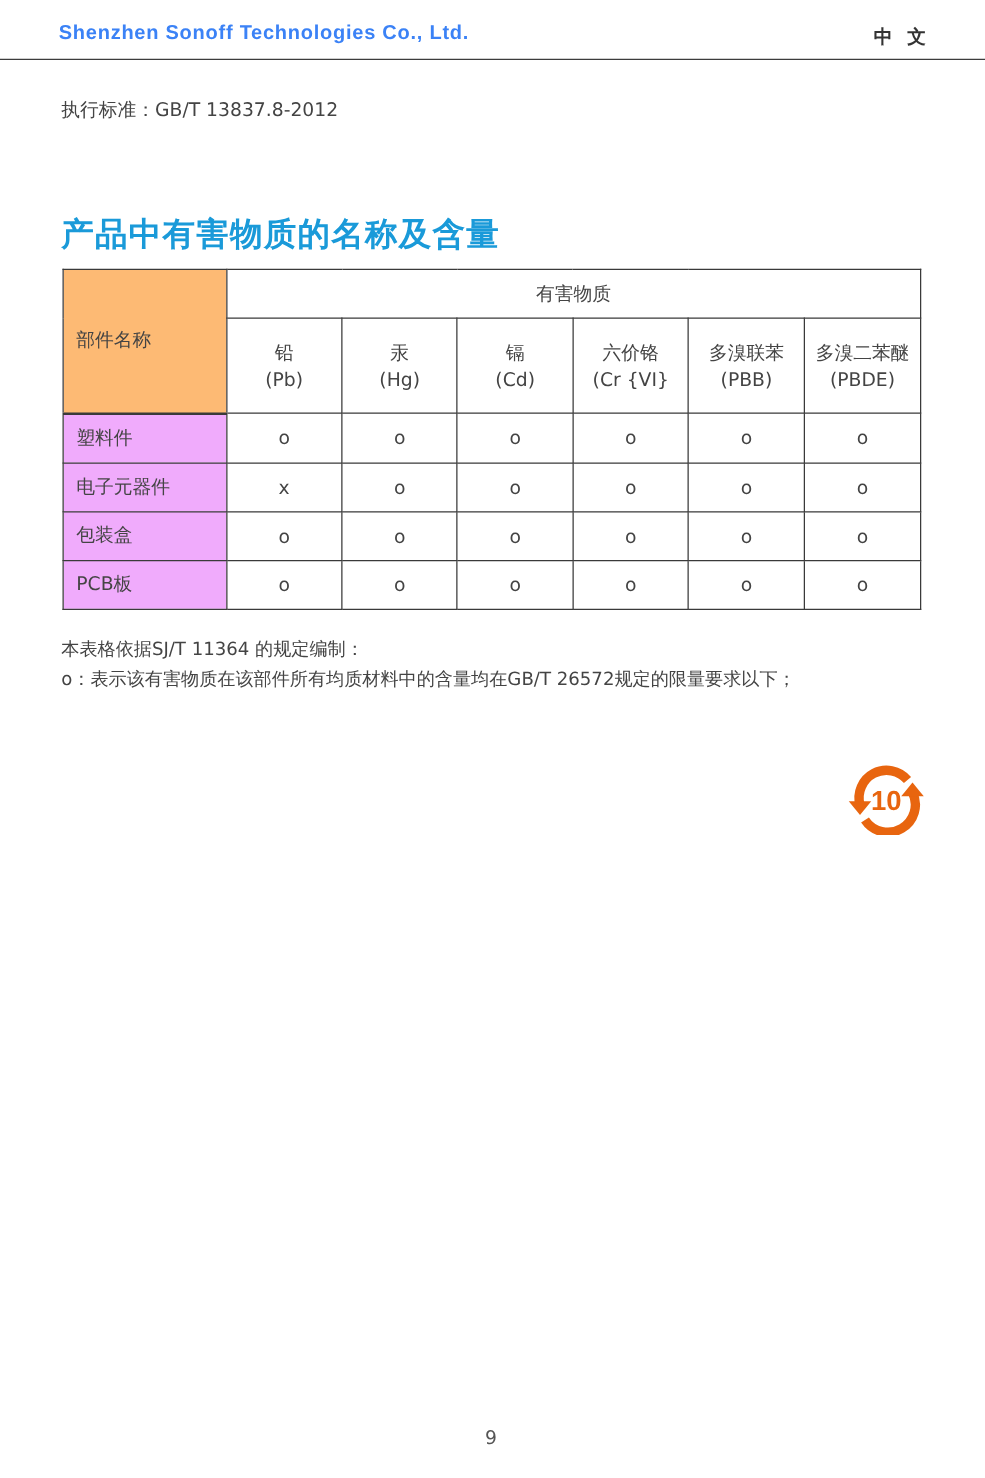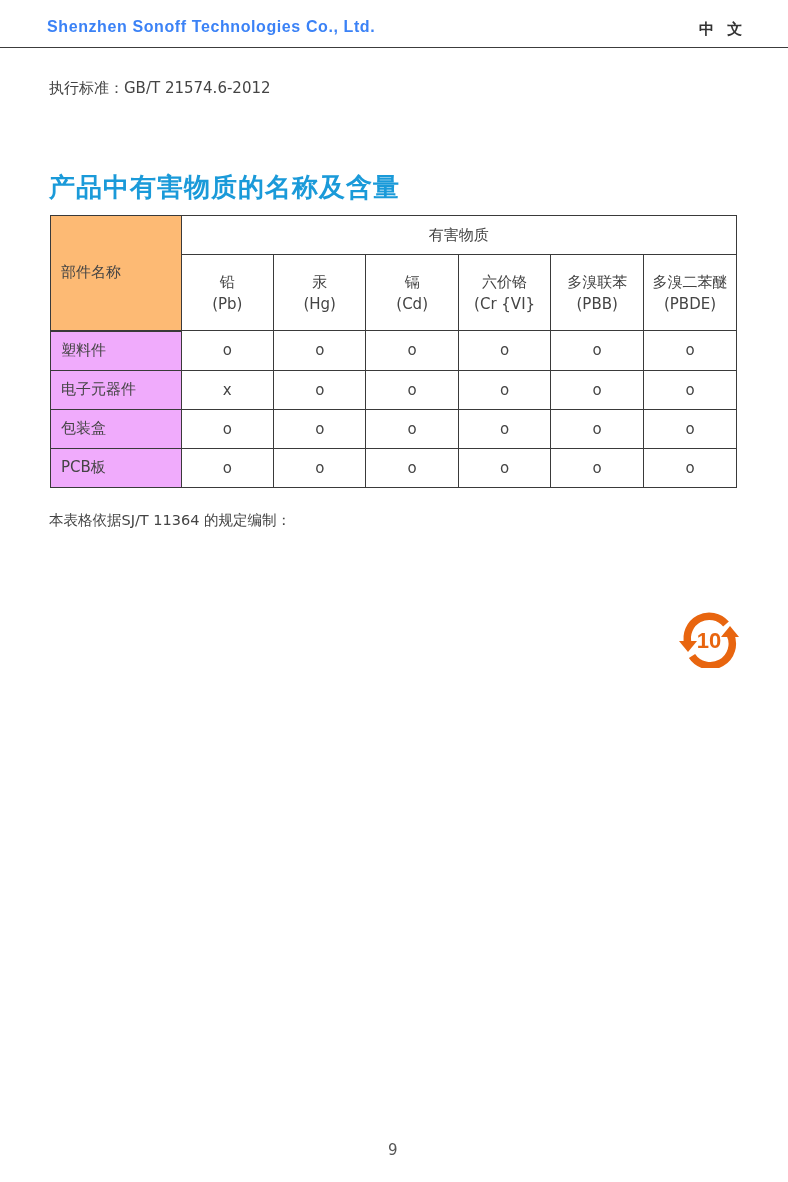--- a/index.html
+++ b/index.html
@@ -34,20 +34,21 @@
       color: #3b82f6;
     }
     .lang {
       position: absolute;
       left: 699px;
       top: 20px;
       font-size: 15px;
       font-weight: bold;
       letter-spacing: 4px;
       color: #333333;
+      font-family: Liberation Serif, serif;
     }
     .standard {
       position: absolute;
       left: 49px;
       top: 79px;
       font-size: 15px;
       color: #444444;
     }
     .title {
       position: absolute;
@@ -128,21 +129,21 @@
     }
   </style>
 </head>
 <body>
 
 <div class="page-header">
   <div class="company">Shenzhen Sonoff Technologies Co., Ltd.</div>
   <div class="lang">中 文</div>
 </div>
 
-<div class="standard">执行标准：GB/T 21574.6-2012</div>
+<div class="standard">执行标准：GB/T 13837.8-2012</div>
 
 <div class="title">产品中有害物质的名称及含量</div>
 
 <table class="hazard">
   <tbody>
       <tr>
     <th class="th-part" rowspan="2">部件名称</th>
     <th class="th-group" colspan="6">有害物质</th>
   </tr>
   <tr>
@@ -206,20 +207,21 @@
     <td class="cell">o</td>
     <td class="cell">o</td>
     <td class="cell">o</td>
     <td class="cell">o</td>
   </tr>
 </tbody>
   </table>
 
 <div class="notes">
   <div class="basis">本表格依据SJ/T 11364 的规定编制：</div>
+  <div class="line">o：表示该有害物质在该部件所有均质材料中的含量均在GB/T 26572规定的限量要求以下；</div>
 </div>
 
 <div class="logo">
   <svg width="62" height="58" viewBox="0 0 62 58" xmlns="http://www.w3.org/2000/svg">
 
     <path d="M10 34 A22 22 0 0 1 48 14" fill="none" stroke="#e8650f" stroke-width="7.5"></path>
     <path d="M52 24 A22 22 0 0 1 14 46" fill="none" stroke="#e8650f" stroke-width="7.5"></path>
 
     <polygon points="1,31 19,31 10,42" fill="#e8650f"></polygon>
 

